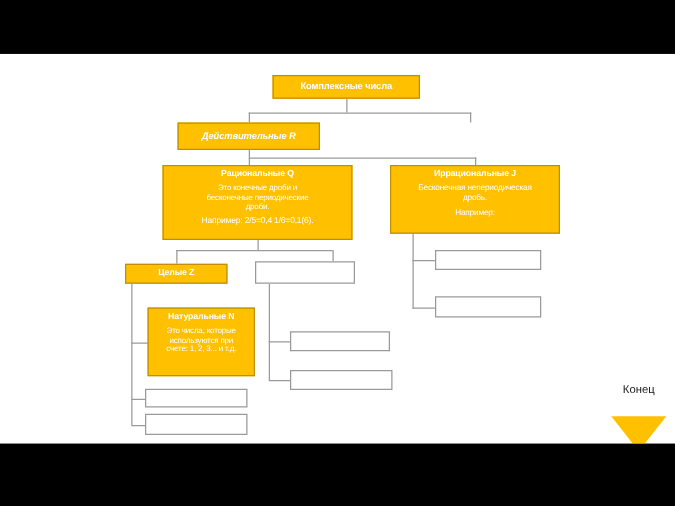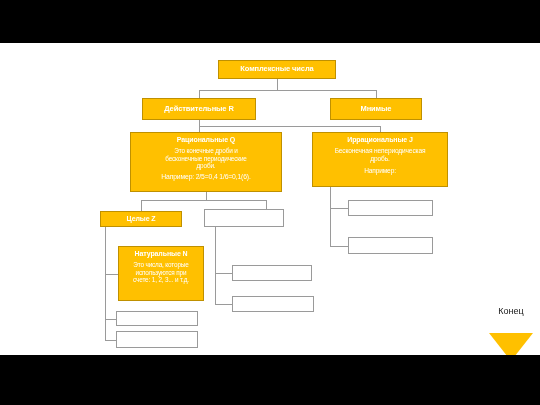--- a/index.html
+++ b/index.html
@@ -84,21 +84,21 @@
   .node .body {
     line-height: 1.18;
     letter-spacing: -0.15px;
   }
 
   
   #node-complex      { left: 218px; top: 17px;  width: 118px; height: 19px; }
   #node-complex .title { font-size: 7.5px; }
 
   #node-real         { left: 142px; top: 55px;  width: 114px; height: 22px; }
-  #node-real .title  { font-size: 7.5px; }
+  #node-real .title  { font-size: 7.5px; font-style: italic; }
 
   #node-imaginary    { left: 330px; top: 55px;  width: 92px;  height: 22px; }
   #node-imaginary .title { font-size: 7.5px; }
 
   #node-rational     { left: 130px; top: 89px;  width: 152px; height: 60px; padding: 3px 4px; justify-content: flex-start; }
   #node-rational .title { font-size: 7px; margin-bottom: 3px; }
   #node-rational .body  { font-size: 6.4px; }
   #node-rational .body.ex { margin-top: 3px; font-size: 6.8px; }
 
   #node-irrational   { left: 312px; top: 89px;  width: 136px; height: 55px; padding: 3px 4px; justify-content: flex-start; }
@@ -187,23 +187,20 @@
     <div class="line h" style="left:105px; top:297px; width:12px;"></div>
 
     <div id="node-complex" class="node gold">
       <div class="title">Комплексные числа</div>
     </div>
 
     <div id="node-real" class="node gold">
       <div class="title">Действительные R</div>
     </div>
 
-    <div id="node-imaginary" class="node gold">
-      <div class="title">Мнимые</div>
-    </div>
 
     <div id="node-rational" class="node gold">
       <div class="title">Рациональные Q</div>
       <div class="body">Это конечные дроби и</div>
       <div class="body">бесконечные периодические</div>
       <div class="body">дроби.</div>
       <div class="body ex">Например: 2/5=0,4  1/6=0,1(6).</div>
     </div>
 
     <div id="node-irrational" class="node gold">

